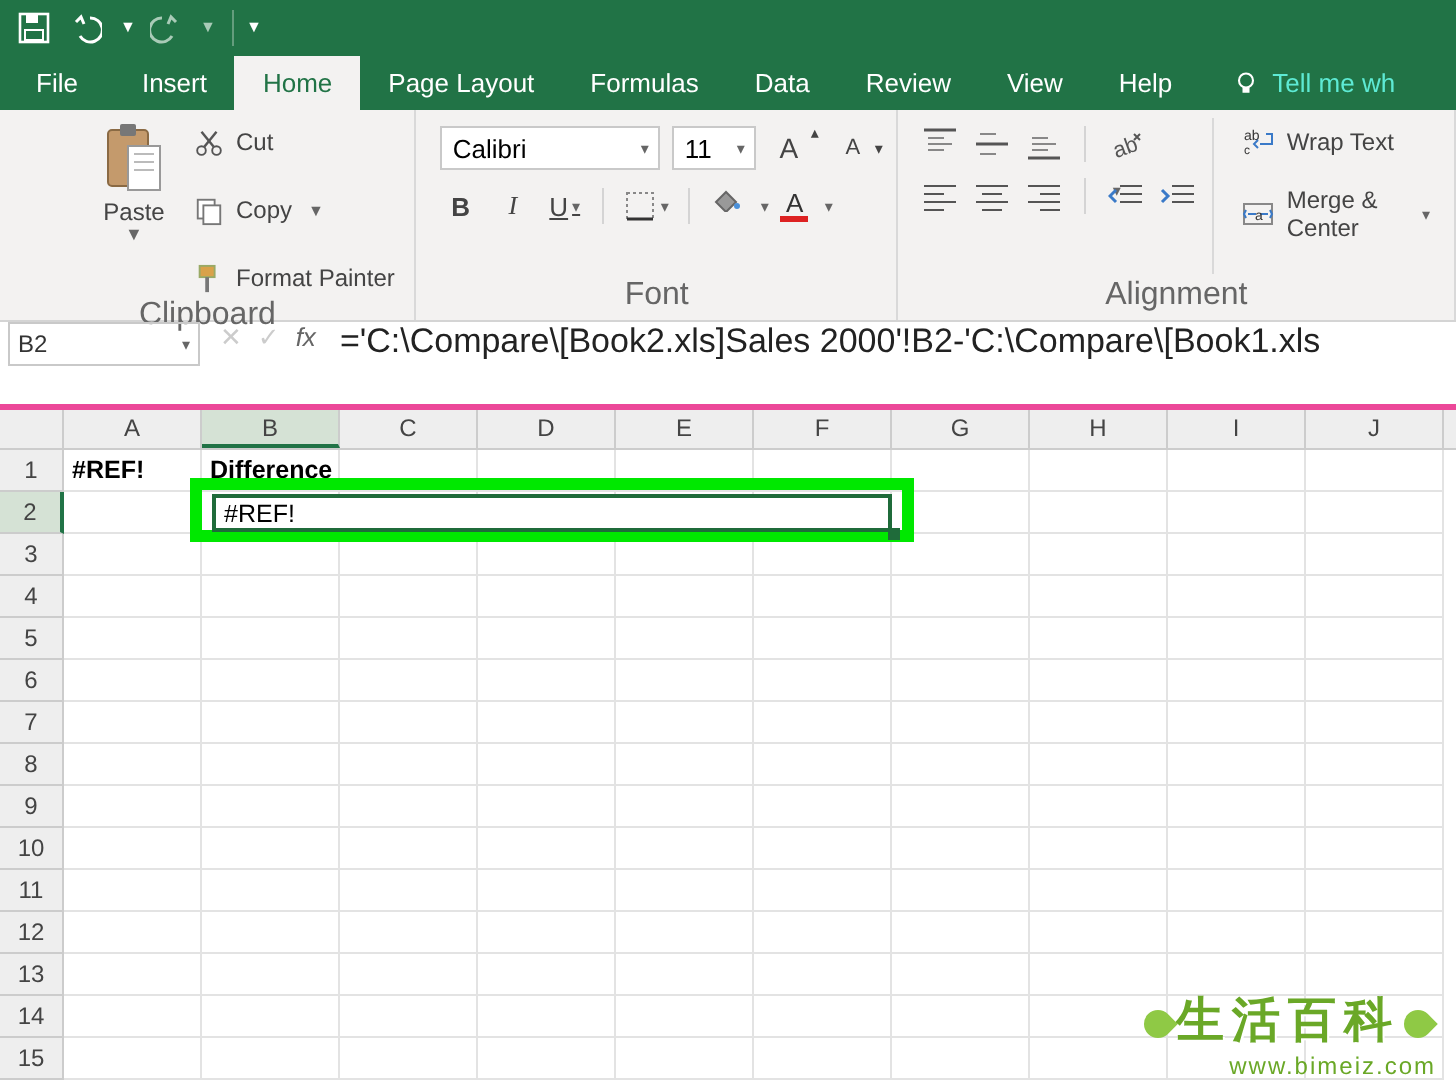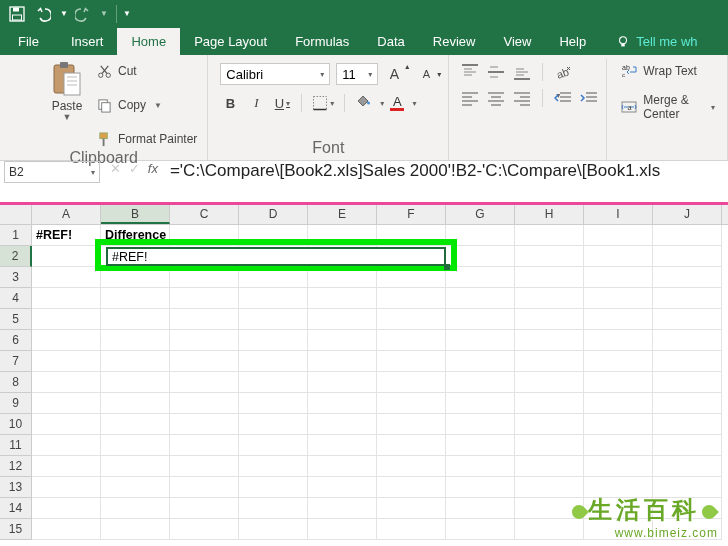--- a/index.html
+++ b/index.html
@@ -325,20 +325,21 @@
                 <path d="M3 8 h4 M2 6 l-1 2 l1 2" stroke="#3a7ac8" fill="none"></path>
                 <path d="M13 8 h-4 M14 6 l1 2 l-1 2" stroke="#3a7ac8" fill="none"></path>
                 <text x="6.5" y="11" font-size="7" fill="#333">a</text>
               </svg>
             </span>
           <span>Merge &amp; Center</span>
           <span class="caret">▾</span>
         </div>
       </div>
     </div>
+    <div class="group-label">Alignment</div>
   </div>
 </div>
 
 <div class="fbar">
   <div class="name-box">
     <span>B2</span>
     <span class="caret">▾</span>
   </div>
   <div class="fbar-btns">
     <span style="color:#ccc">✕</span>

